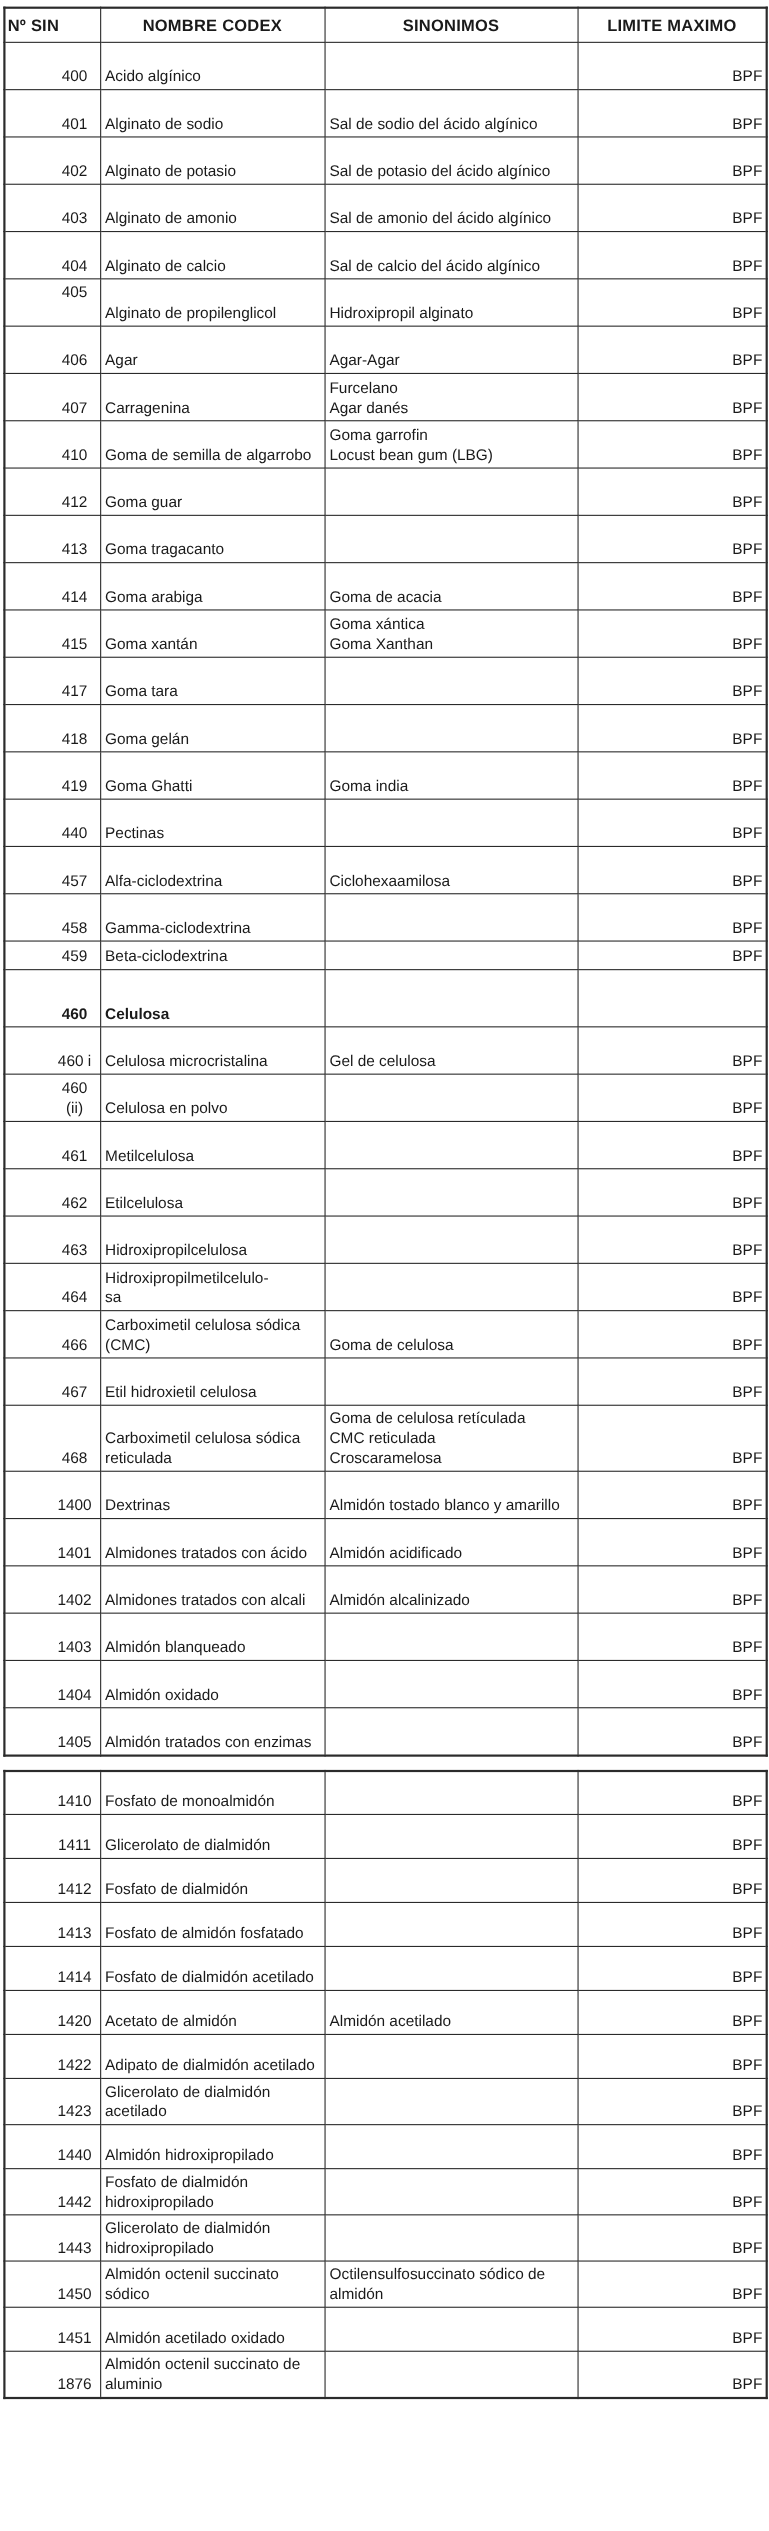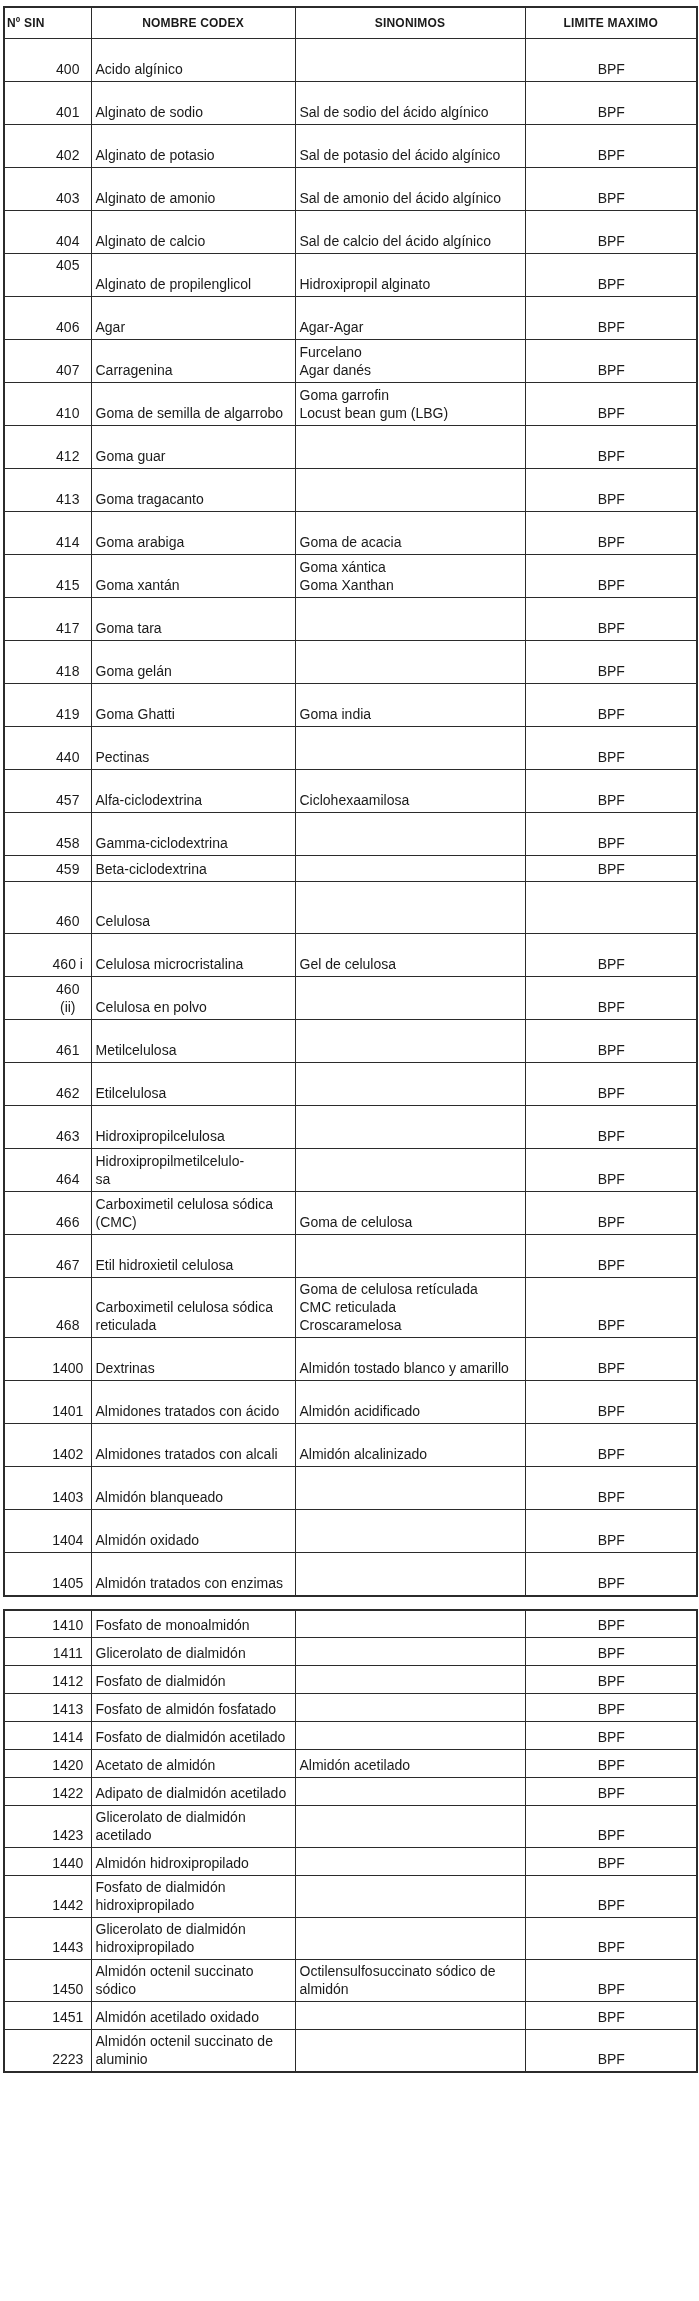--- a/index.html
+++ b/index.html
@@ -13,41 +13,41 @@
   .doc{padding:6px 2px 0 3px;}
   table{
     border-collapse:collapse;
     table-layout:fixed;
     width:693px;
     border:2px solid #2b2b2b;
   }
   th,td{border:1px solid #2b2b2b;}
   th{
     font-weight:bold;
-    font-size:12px;
+    font-size:15px;
     height:30px;
     vertical-align:middle;
     text-align:center;
     padding:0 18px;
     letter-spacing:0.2px;
   }
   th.first{text-align:left;padding-left:2px;}
   td{
     font-size:14px;
     line-height:18px;
     vertical-align:bottom;
     padding:2px 3px 3px 4px;
   }
   td.nombre,td.sinonimos{white-space:pre-line;}
   td.sin{text-align:center;padding-left:43px;}
-  td.limite{text-align:center;}
+  td.limite{text-align:right;}
   tr.std{height:43px;}
-  tr.std2{height:28px;}
+  tr.std2{height:40px;}
   tr.thin{height:26px;}
-  tr.r460{height:52px;}
+  tr.r460{height:52px;font-weight:bold;}
   tr.sin-top td.sin{vertical-align:top;margin-top:44px;}
   td.syn-center{}
   .gap{height:12px;}
 </style>
 </head>
 <body>
 
 <div class="doc">
 
   <table>
@@ -373,21 +373,21 @@
           <td class="sinonimos">Octilensulfosuccinato sódico de almidón</td>
           <td class="limite">BPF</td>
         </tr>
         <tr class="std2">
           <td class="sin">1451</td>
           <td class="nombre">Almidón acetilado oxidado</td>
           <td class="sinonimos"></td>
           <td class="limite">BPF</td>
         </tr>
         <tr class="std2">
-          <td class="sin">2223</td>
+          <td class="sin">1876</td>
           <td class="nombre">Almidón octenil succinato de aluminio</td>
           <td class="sinonimos"></td>
           <td class="limite">BPF</td>
         </tr>
       </tbody>
   </table>
 
 </div>
 
 </body></html>

